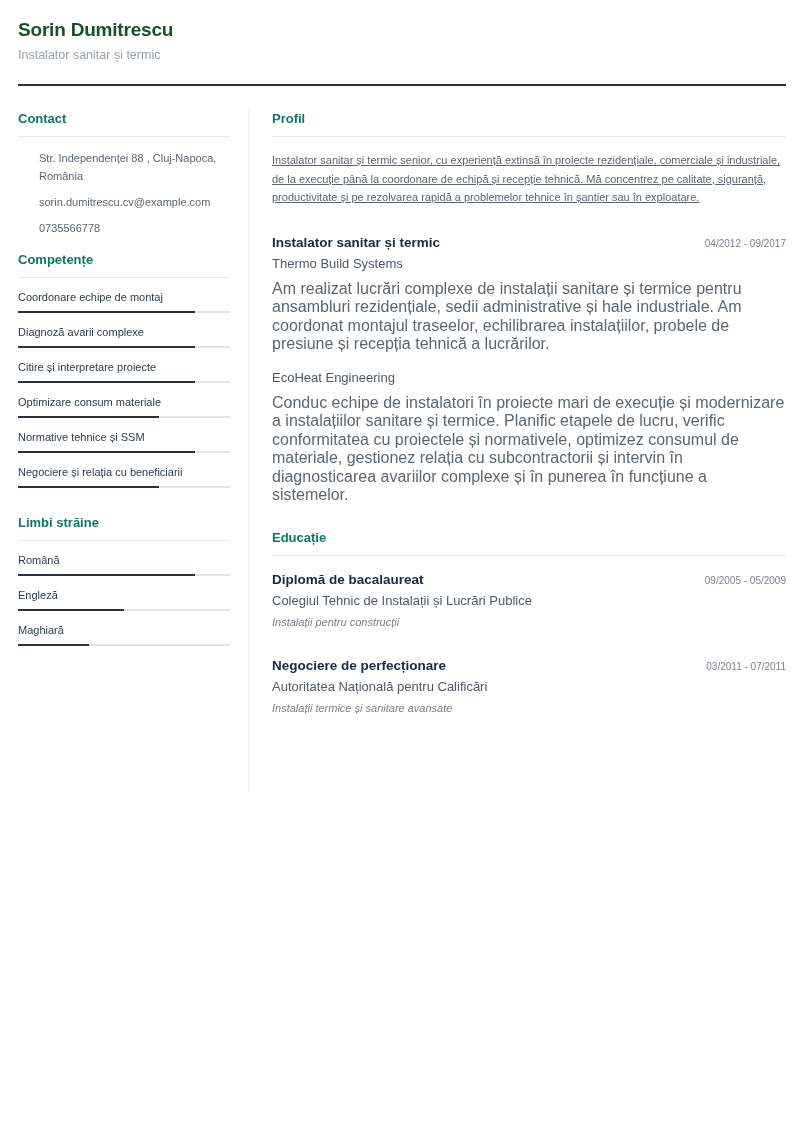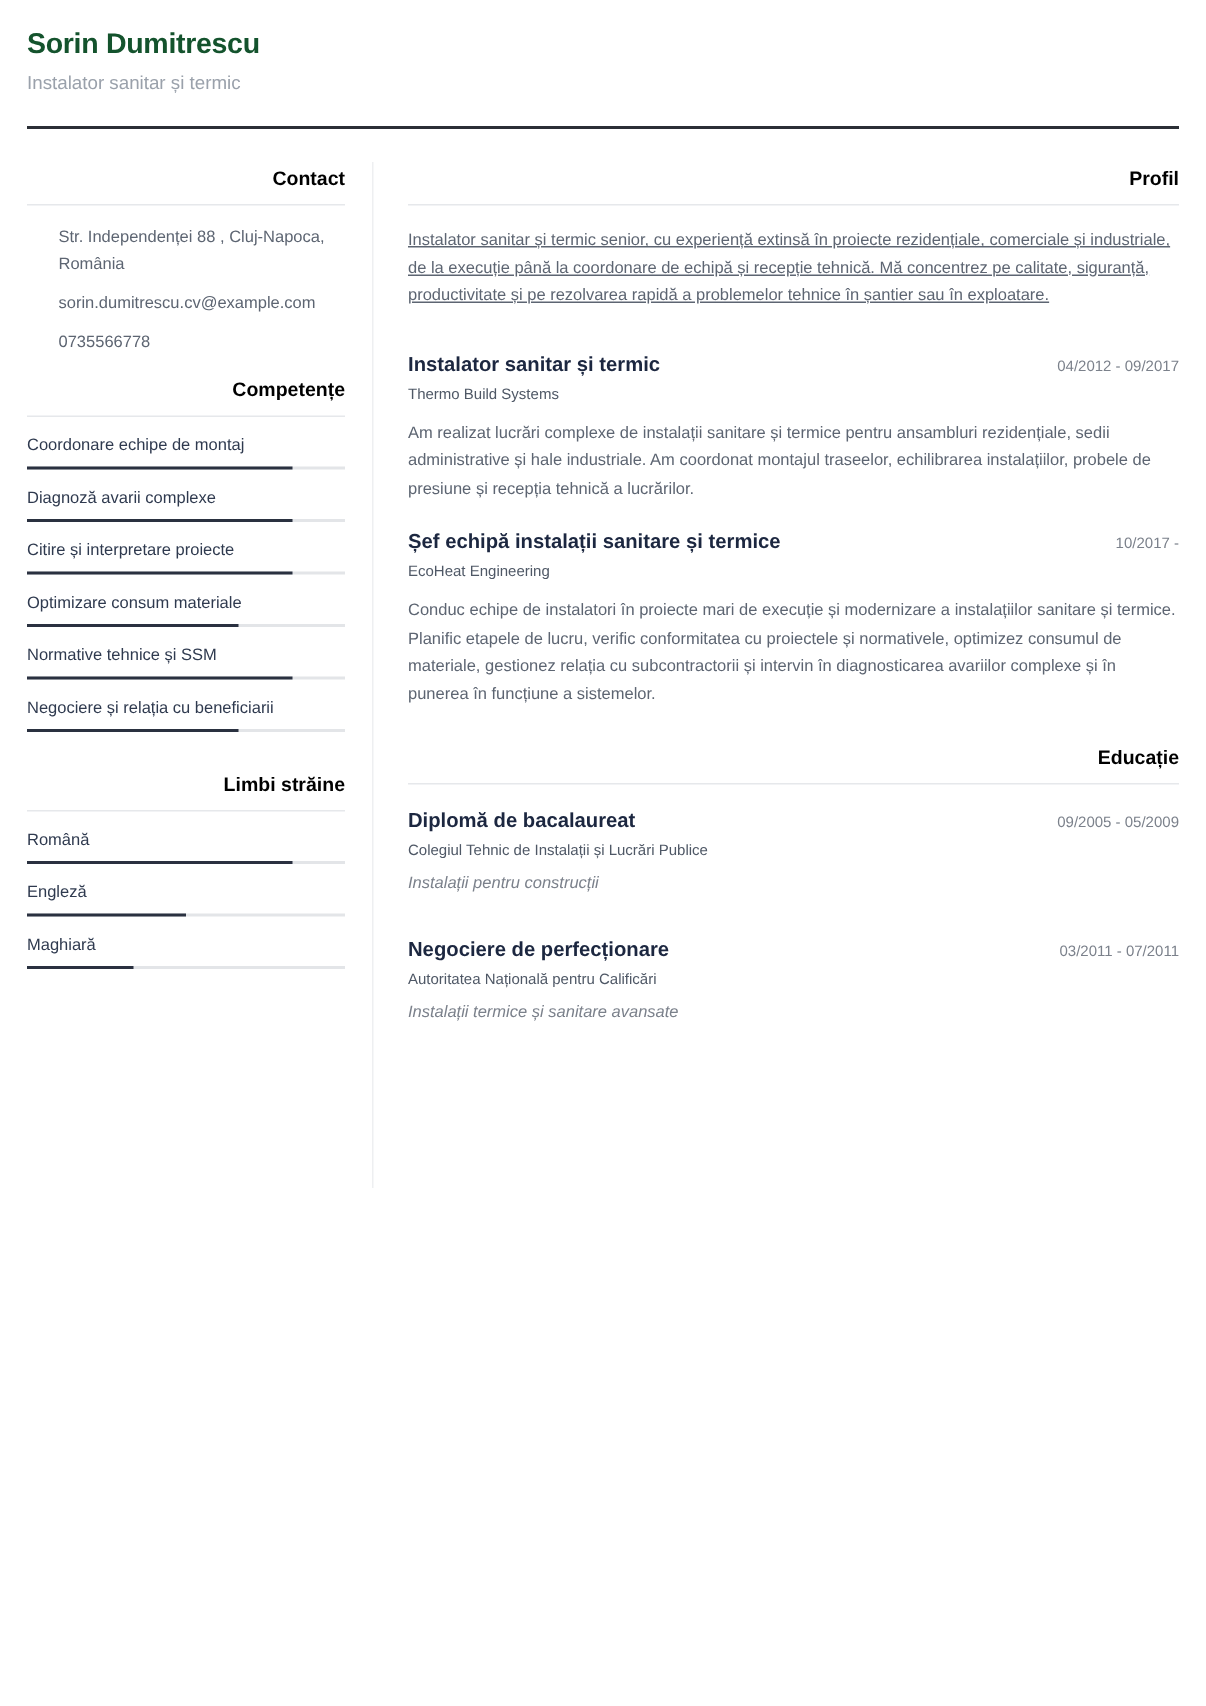--- a/index.html
+++ b/index.html
@@ -7,36 +7,36 @@
   body { font-family: "Liberation Sans", "DejaVu Sans", sans-serif; color: #1f2a3d; position: relative; overflow: hidden; }
   .header { position: absolute; left: 18px; top: 14px; width: 768px; }
   .name { font-size: 19px; font-weight: bold; color: #14532d; letter-spacing: -0.2px; line-height: 32px; }
   .title { font-size: 12.5px; color: #9aa1ab; margin-top: 1px; line-height: 16px; }
   .header-rule { position: absolute; left: 18px; top: 84px; width: 768px; height: 1.5px; background: #2b2f36; }
 
   .left { position: absolute; left: 18px; top: 110px; width: 212px; }
   .divider { position: absolute; left: 248px; top: 108px; width: 1px; height: 684px; background: #eeeff1; }
   .right { position: absolute; left: 272px; top: 110px; width: 514px; }
 
-  .sec-title { font-size: 13px; font-weight: bold; color: #000000; line-height: 18px; padding-bottom: 8px; border-bottom: 1px solid #e6e8eb; text-align: right; }
+  .sec-title { font-size: 13px; font-weight: bold; color: #0f766e; line-height: 18px; padding-bottom: 8px; border-bottom: 1px solid #e6e8eb; }
   .contact { padding: 12px 0 0 21px; font-size: 11px; color: #5d6572; line-height: 18px; }
   .contact div { margin-bottom: 8px; }
 
   .skill { margin-top: 11px; }
   .skill-label { font-size: 11px; color: #2f3a4f; line-height: 16px; font-weight: 500; }
   .bar { position: relative; height: 2px; background: #e3e5e8; margin-top: 6px; }
   .bar-fill { position: absolute; left: 0; top: 0; height: 2px; background: #2a3140; }
 
   .p-text { font-size: 11px; color: #5d6572; line-height: 18.5px; margin-top: 14px; text-decoration: underline; }
   .entry { margin-top: 14px; }
   .entry-head { display: flex; justify-content: space-between; align-items: baseline; }
   .entry-title { font-size: 13.5px; font-weight: bold; color: #1c2740; line-height: 20px; }
   .entry-date { font-size: 10px; color: #7b818b; }
-  .entry-sub { font-size: 10px; color: #4f5866; margin-top: 3px; line-height: 16px; }
-  .entry-desc { font-size: 11px; color: #5d6572; line-height: 18.5px; margin-top: 8px; }
+  .entry-sub { font-size: 13px; color: #4f5866; margin-top: 3px; line-height: 16px; }
+  .entry-desc { font-size: 16px; color: #5d6572; line-height: 18.5px; margin-top: 8px; }
   .entry-italic { font-size: 11px; font-style: italic; color: #7b818b; margin-top: 5px; line-height: 16px; }
 </style>
 </head>
 <body>
 
 <div class="header">
   <div class="name">Sorin Dumitrescu</div>
   <div class="title">Instalator sanitar și termic</div>
 </div>
 <div class="header-rule"></div>
@@ -129,24 +129,20 @@
   <section style="margin-top:26px">
     <div class="entry">
       <div class="entry-head">
         <div class="entry-title">Instalator sanitar și termic</div>
         <div class="entry-date">04/2012 - 09/2017</div>
       </div>
       <div class="entry-sub">Thermo Build Systems</div>
       <div class="entry-desc">Am realizat lucrări complexe de instalații sanitare și termice pentru ansambluri rezidențiale, sedii administrative și hale industriale. Am coordonat montajul traseelor, echilibrarea instalațiilor, probele de presiune și recepția tehnică a lucrărilor.</div>
     </div>
     <div class="entry" style="margin-top:16px">
-      <div class="entry-head">
-        <div class="entry-title">Șef echipă instalații sanitare și termice</div>
-        <div class="entry-date">10/2017 -</div>
-      </div>
       <div class="entry-sub">EcoHeat Engineering</div>
       <div class="entry-desc">Conduc echipe de instalatori în proiecte mari de execuție și modernizare a instalațiilor sanitare și termice. Planific etapele de lucru, verific conformitatea cu proiectele și normativele, optimizez consumul de materiale, gestionez relația cu subcontractorii și intervin în diagnosticarea avariilor complexe și în punerea în funcțiune a sistemelor.</div>
     </div>
   </section>
 
   <section style="margin-top:24px">
     <div class="sec-title">Educație</div>
     <div class="entry">
       <div class="entry-head">
         <div class="entry-title">Diplomă de bacalaureat</div>

